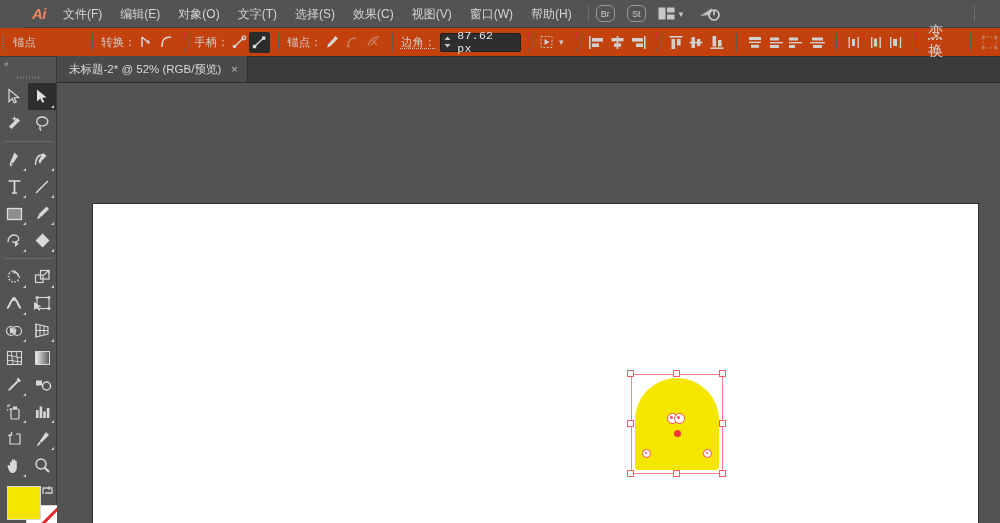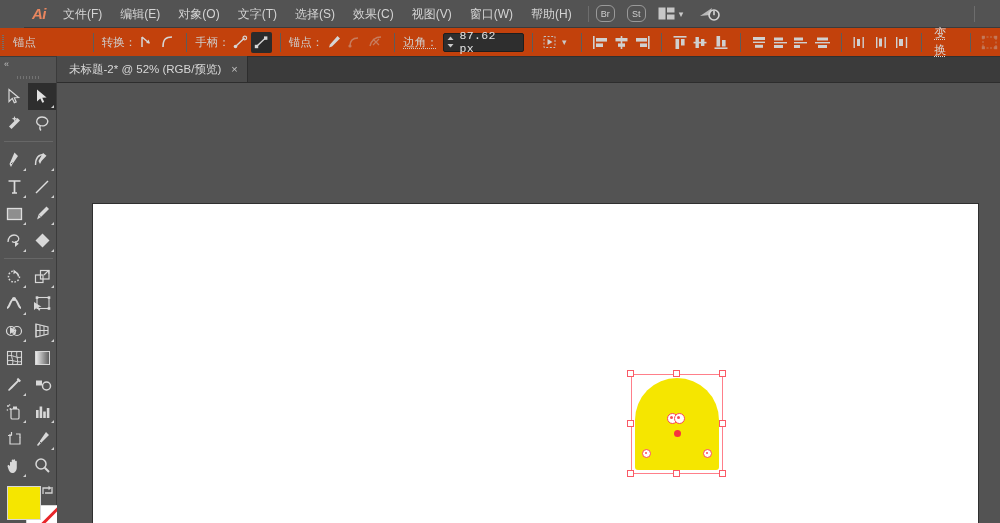--- a/index.html
+++ b/index.html
@@ -62,21 +62,21 @@
   .icobtn.dis { opacity: .42; }
   .numfield {
     display:flex; align-items:center; height: 19px; background: #2e2e2e;
     border: 1px solid #1e1e1e; border-radius: 2px; margin-left: 5px;
   }
   .stepper { display:flex; flex-direction:column; align-items:center; justify-content:center;
              width: 13px; height: 17px; }
   .numval { font-size: 11.5px; color: #e3e3e3; padding: 0 6px 0 3px;
             font-family: "Liberation Mono","DejaVu Sans Mono",monospace; letter-spacing:.3px; }
   .transform-lbl {
-    font-size: 12px; color: #d6d6d6; text-decoration: underline;
+    font-size: 15px; color: #d6d6d6; text-decoration: underline;
     text-decoration-style: dotted; text-underline-offset: 2px; padding: 0 4px;
   }
 
   
   .tabbar {
     position: absolute; left: 0; top: 57px; width: 1000px; height: 26px;
     background: #3b3b3b; border-bottom: 1px solid #2d2d2d; display: flex; align-items: flex-end;
   }
   .tab-spacer { width: 57px; height: 26px; background:#3b3b3b; }
   .doctab {

